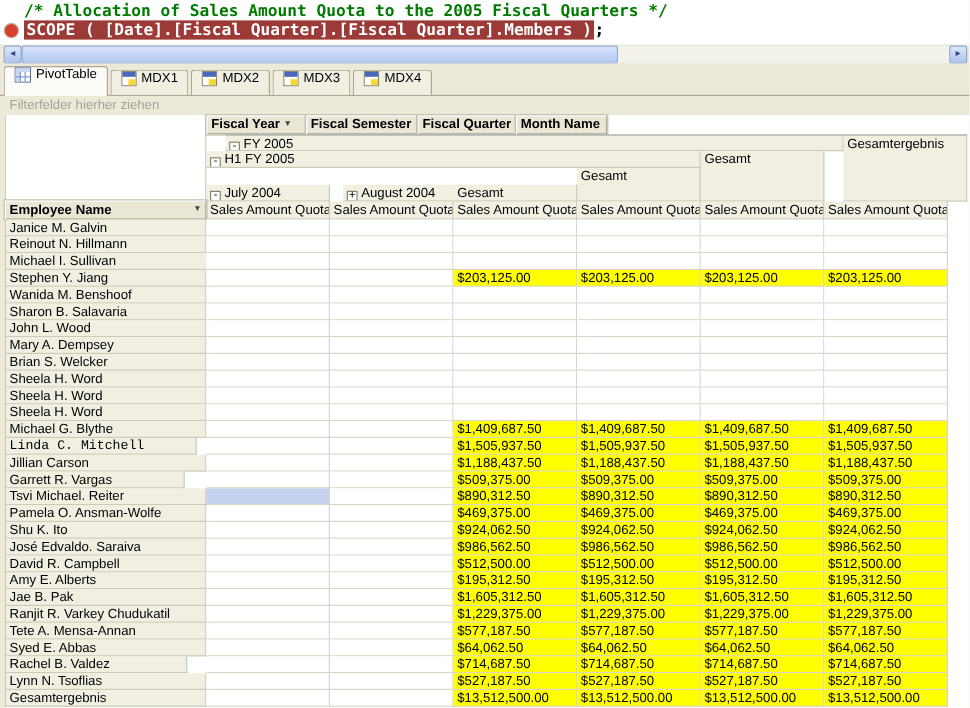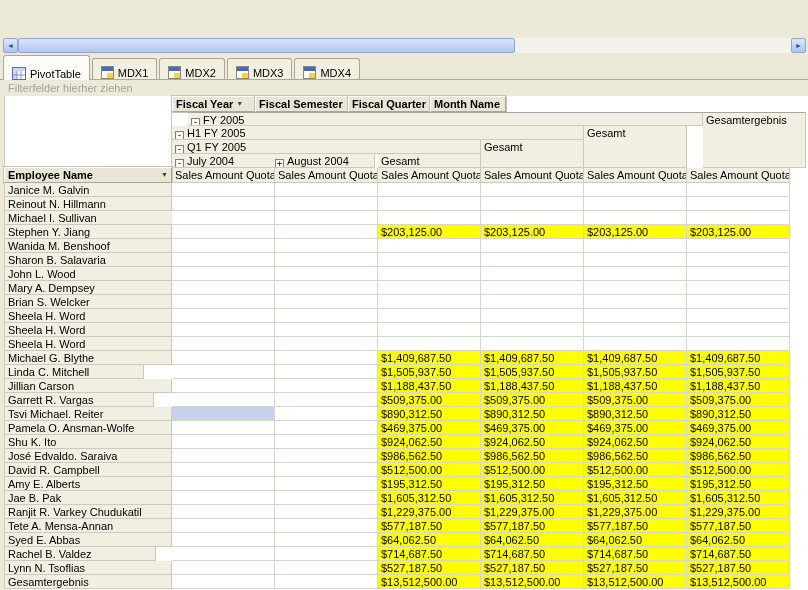--- a/index.html
+++ b/index.html
@@ -26,21 +26,21 @@
           color:#2C4A84;font-size:7px;line-height:13px;text-align:center;cursor:pointer;}
   .sb-btn.left{left:0;}
   .sb-btn.right{right:0;}
   .sb-thumb{position:absolute;left:0;top:0;width:497px;height:15px;box-sizing:border-box;
             background:linear-gradient(#D9E5FB,#B0C7F0);border:1px solid #90A8DA;border-radius:2px;}
 
   
   .tabbar{position:absolute;left:0;top:53px;width:808px;height:27px;box-sizing:border-box;
           background:#ECE9D8;border-bottom:1px solid #ACA899;display:flex;align-items:flex-end;
           padding-left:3px;}
-  .tab{height:21px;display:flex;align-items:flex-end;gap:4px;padding:0 8px;box-sizing:border-box;
+  .tab{height:21px;display:flex;align-items:flex-start;gap:4px;padding:0 8px;box-sizing:border-box;
        background:#F1EFE1;border:1px solid #ACA899;border-bottom:none;border-radius:3px 3px 0 0;
        margin-right:2px;cursor:pointer;white-space:nowrap;}
   .tab.active{height:25px;background:#FCFBF7;margin-bottom:-1px;z-index:2;position:relative;}
   .tab svg{display:block;}
 
   
   .pivot{position:absolute;left:0;top:80px;width:808px;height:510px;background:#FFFFFF;overflow:hidden;}
   .pivot-topstrip{position:absolute;left:0;top:0;width:808px;height:16px;background:#ECE9D8;}
   .pivot-leftstrip{position:absolute;left:0;top:16px;width:4px;height:494px;background:#ECE9D8;}
   .filter-hint{position:absolute;left:8px;top:2px;color:#A3A29A;}
@@ -66,20 +66,25 @@
 
   .exp{display:inline-block;width:9px;height:9px;box-sizing:border-box;background:#FFFFFF;
        border:1px solid #848270;font-family:"DejaVu Sans Mono", monospace;font-size:9px;
        line-height:7px;text-align:center;margin-right:3px;vertical-align:-1px;cursor:pointer;}
 </style>
 </head>
 <body>
 
 <div class="screen">
 
+  <div class="code-area">
+    <div class="bp"></div>
+    <div class="code-line line-comment">/* Allocation of Sales Amount Quota to the 2005 Fiscal Quarters */</div>
+    <div class="code-line line-stmt"><span class="stmt-hl">SCOPE ( [Date].[Fiscal Quarter].[Fiscal Quarter].Members )</span><span class="stmt-end">;</span></div>
+  </div>
 
   <div class="hscroll">
     <div class="sb-track">
       <div class="sb-thumb"></div>
     </div>
     <div class="sb-btn left"><span>◄</span></div>
     <div class="sb-btn right"><span>►</span></div>
   </div>
 
   <div class="tabbar">
@@ -166,30 +171,27 @@
     </div>
     <div class="cell mhead bt" style="left:687px;top:32px;width:103px;height:56px;">
       <span>Gesamtergebnis</span>
     </div>
     <div class="cell mhead" style="left:172px;top:46px;width:412px;height:14px;">
       <span class="exp">-</span><span>H1 FY 2005</span>
     </div>
     <div class="cell mhead" style="left:584px;top:46px;width:103px;height:42px;">
       <span>Gesamt</span>
     </div>
-    <div class="cell mhead" style="left:172px;top:60px;width:309px;height:14px;">
-      <span class="exp">-</span><span>Q1 FY 2005</span>
-    </div>
     <div class="cell mhead" style="left:481px;top:60px;width:103px;height:28px;">
       <span>Gesamt</span>
     </div>
     <div class="cell mhead" style="left:172px;top:74px;width:103px;height:14px;">
       <span class="exp">-</span><span>July 2004</span>
     </div>
-    <div class="cell mhead" style="left:272px;top:74px;width:103px;height:14px;">
+    <div class="cell mhead" style="left:286px;top:74px;width:103px;height:14px;">
       <span class="exp">+</span><span>August 2004</span>
     </div>
     <div class="cell mhead" style="left:378px;top:74px;width:103px;height:14px;">
       <span>Gesamt</span>
     </div>
 
     <div class="cell caption" style="left:172px;top:88px;width:103px;height:15px;">Sales Amount Quota</div>
     <div class="cell caption" style="left:275px;top:88px;width:103px;height:15px;">Sales Amount Quota</div>
     <div class="cell caption" style="left:378px;top:88px;width:103px;height:15px;">Sales Amount Quota</div>
     <div class="cell caption" style="left:481px;top:88px;width:103px;height:15px;">Sales Amount Quota</div>
@@ -286,21 +288,21 @@
         <div class="cell data" style="left: 481px; top: 257px; width: 103px; height: 14px;"></div>
         <div class="cell data" style="left: 584px; top: 257px; width: 103px; height: 14px;"></div>
         <div class="cell data" style="left: 687px; top: 257px; width: 103px; height: 14px;"></div>
         <div class="cell rowhead bl" style="left: 4px; top: 271px; width: 168px; height: 14px;">Michael G. Blythe</div>
         <div class="cell data" style="left: 172px; top: 271px; width: 103px; height: 14px;"></div>
         <div class="cell data" style="left: 275px; top: 271px; width: 103px; height: 14px;"></div>
         <div class="cell data filled" style="left: 378px; top: 271px; width: 103px; height: 14px;">$1,409,687.50</div>
         <div class="cell data filled" style="left: 481px; top: 271px; width: 103px; height: 14px;">$1,409,687.50</div>
         <div class="cell data filled" style="left: 584px; top: 271px; width: 103px; height: 14px;">$1,409,687.50</div>
         <div class="cell data filled" style="left: 687px; top: 271px; width: 103px; height: 14px;">$1,409,687.50</div>
-        <div class="cell rowhead bl" style="left: 4px; top: 285px; width: 140px; height: 14px;">Linda C. Mitchell</div>
+        <div class="cell rowhead bl" style="left: 4px; top: 285px; width: 160px; height: 14px; font-family: Liberation Mono, monospace;">Linda C. Mitchell</div>
         <div class="cell data" style="left: 172px; top: 285px; width: 103px; height: 14px;"></div>
         <div class="cell data" style="left: 275px; top: 285px; width: 103px; height: 14px;"></div>
         <div class="cell data filled" style="left: 378px; top: 285px; width: 103px; height: 14px;">$1,505,937.50</div>
         <div class="cell data filled" style="left: 481px; top: 285px; width: 103px; height: 14px;">$1,505,937.50</div>
         <div class="cell data filled" style="left: 584px; top: 285px; width: 103px; height: 14px;">$1,505,937.50</div>
         <div class="cell data filled" style="left: 687px; top: 285px; width: 103px; height: 14px;">$1,505,937.50</div>
         <div class="cell rowhead bl" style="left: 4px; top: 299px; width: 168px; height: 14px;">Jillian Carson</div>
         <div class="cell data" style="left: 172px; top: 299px; width: 103px; height: 14px;"></div>
         <div class="cell data" style="left: 275px; top: 299px; width: 103px; height: 14px;"></div>
         <div class="cell data filled" style="left: 378px; top: 299px; width: 103px; height: 14px;">$1,188,437.50</div>

